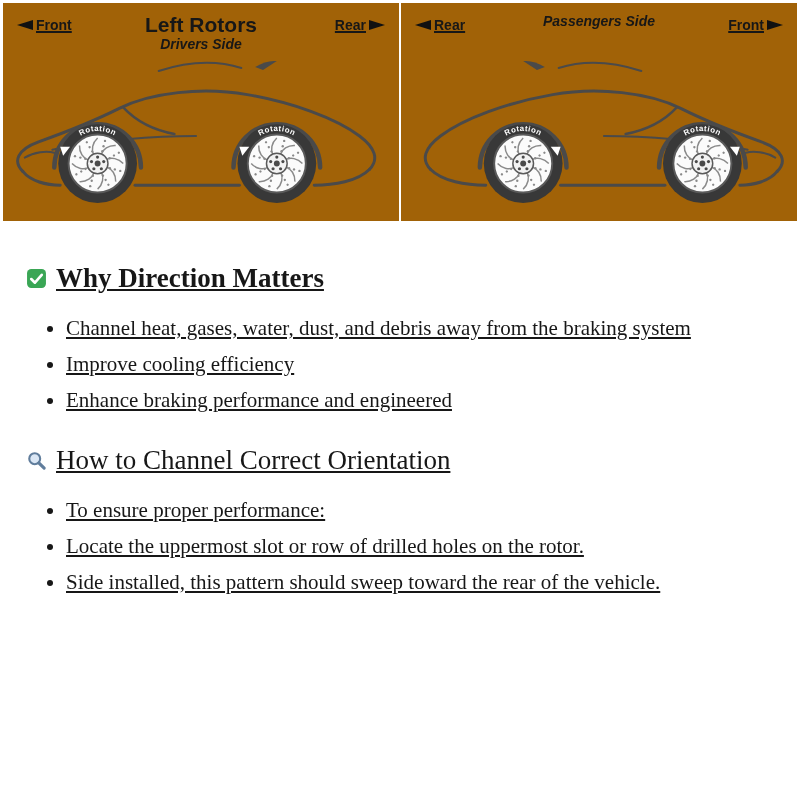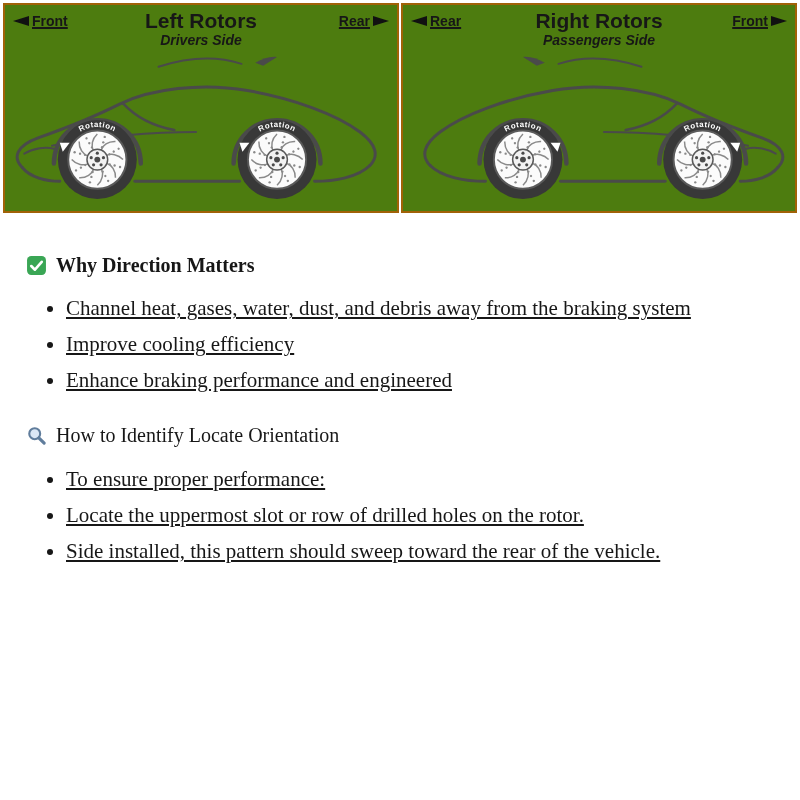--- a/index.html
+++ b/index.html
@@ -2,38 +2,38 @@
 <html><head>
 <meta charset="utf-8">
 <style>
   html,body{margin:0;padding:0;}
   body{
     width:800px;height:800px;overflow:hidden;background:#fff;
     font-family:"Liberation Serif","DejaVu Serif",serif;color:#171717;
   }
   
   .diagram{display:grid;grid-template-columns:1fr 1fr;gap:2px;margin:3px 3px 0 3px;}
-  .panel{border:2px solid #a16207;background:#4d7c0f;height:206px;position:relative;}
+  .panel{border:6px solid #a16207;background:#a16207;height:206px;position:relative;}
   .panel-header{position:relative;height:46px;}
   .panel-titles{text-align:center;padding-top:4px;font-family:"Liberation Sans","DejaVu Sans",sans-serif;}
   .panel-title{font-size:21px;font-weight:700;line-height:1.1;}
   .panel-subtitle{font-size:14px;font-weight:700;font-style:italic;line-height:1.2;}
   .corner-label{position:absolute;top:8px;display:flex;align-items:center;gap:3px;}
   .corner-label.left{left:8px;}
   .corner-label.right{right:8px;}
   .dir-text{font:700 14px "Liberation Sans","DejaVu Sans",sans-serif;text-decoration:underline;text-decoration-thickness:2px;}
   .arrow-left{width:0;height:0;border-top:5px solid transparent;border-bottom:5px solid transparent;border-right:16px solid #111;}
   .arrow-right{width:0;height:0;border-top:5px solid transparent;border-bottom:5px solid transparent;border-left:16px solid #111;}
   .car-svg{display:block;width:100%;height:156px;}
   
   .article{padding:14px 26px 0 26px;font-size:21px;line-height:1.62;}
   .article p{margin:8px 0 14px 0;max-width:700px;}
   .section-heading{display:flex;align-items:center;gap:9px;margin:22px 0 10px 0;}
   .section-heading.bold .heading-text{font-weight:700;}
-  .heading-text{font-size:20px;}
+  .heading-text{font-size:27px;text-decoration:underline;}
   .icon-box{flex:0 0 auto;display:inline-flex;}
   ul{margin:6px 0 14px 40px;padding:0;}
   li{margin:2px 0;max-width:660px;text-decoration:underline;}
 </style>
 </head>
 <body>
 
 <svg width="0" height="0" style="position:absolute" aria-hidden="true">
   <defs>
     <g id="slot">
@@ -118,21 +118,20 @@
     </svg>
   </div>
 
   <div class="panel">
     <div class="panel-header">
       <div class="corner-label left">
         <span class="arrow-left"></span>
         <span class="dir-text">Rear</span>
       </div>
       <div class="panel-titles">
-        <div class="panel-title">Right Rotors</div>
         <div class="panel-subtitle">Passengers Side</div>
       </div>
       <div class="corner-label right">
         <span class="dir-text">Front</span>
         <span class="arrow-right"></span>
       </div>
     </div>
     <svg class="car-svg" viewBox="0 0 390 158">
       <use href="#carBody" transform="translate(390,0) scale(-1,1)"></use>
       <g transform="translate(118,110)">
@@ -173,21 +172,21 @@
     <li>Enhance braking performance and engineered</li>
   </ul>
 
   <div class="section-heading">
     <span class="icon-box">
       <svg width="21" height="21" viewBox="0 0 20 20">
         <circle cx="8.3" cy="8.3" r="5.2" fill="#dbe7f5" stroke="#607d9c" stroke-width="2"></circle>
         <line x1="12.4" y1="12.4" x2="17.3" y2="17.3" stroke="#607d9c" stroke-width="3" stroke-linecap="round"></line>
       </svg>
     </span>
-    <span class="heading-text">How to Identify Locate Orientation</span>
+    <span class="heading-text">How to Channel Correct Orientation</span>
   </div>
 
   <ul>
     <li>To ensure proper performance:</li>
     <li>Locate the uppermost slot or row of drilled holes on the rotor.</li>
     <li>Side installed, this pattern should sweep toward the rear of the vehicle.</li>
   </ul>
 
 </div>
 

